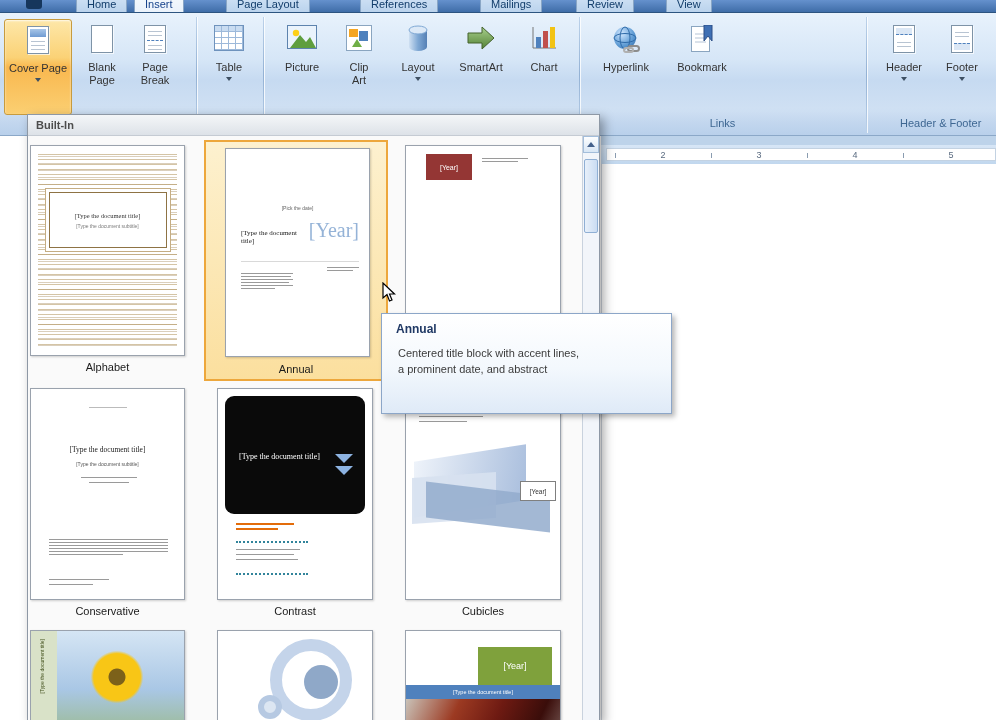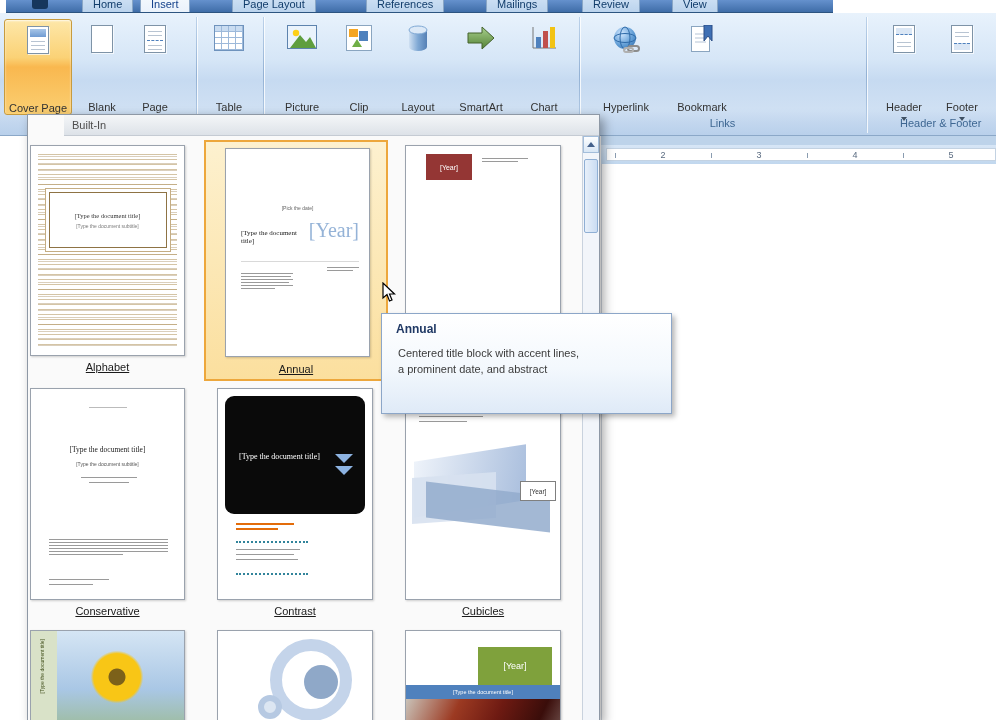--- a/index.html
+++ b/index.html
@@ -1,41 +1,41 @@
 <!DOCTYPE html>
 <html><head>
 <meta charset="utf-8">
 <style>
   * { margin:0; padding:0; box-sizing:border-box; }
   html,body { background:#9aa7b8; }
   #app { position:relative; width:996px; height:720px; overflow:hidden; background:#fff;
          font-family:"Liberation Sans",sans-serif; cursor:default; }
 
   
-  #tabstrip { position:absolute; left:6px; top:0; width:827px; height:13px;
+  #tabstrip { position:absolute; left:0; top:0; width:996px; height:13px;
     background:linear-gradient(180deg,#6591cd,#3f6da8); border-bottom:1px solid #2c5480; overflow:hidden; }
   #officechip { position:absolute; left:26px; top:0; width:16px; height:9px; background:#16365c; border-radius:0 0 3px 3px; }
   .tab { position:absolute; top:-7px; height:20px; padding:0 10px; font-size:11px; line-height:20px;
     color:#123d6b; background:linear-gradient(180deg,#d3e4f6,#b9d2ec);
     border:1px solid #89a6c6; border-bottom:none; border-radius:3px 3px 0 0; }
   .tab.active { background:linear-gradient(180deg,#f5fafd,#eaf2fb); color:#15428b; }
 
   
   #ribbon { position:absolute; left:0; top:13px; width:996px; height:123px;
     background:linear-gradient(180deg,#e8f2fc 0%,#d6e6f7 38%,#c6daf1 55%,#cfe0f3 78%,#c2d6ee 100%);
     border-bottom:1px solid #8ba8c8; }
   #glabels { position:absolute; left:0; bottom:0; width:100%; height:23px;
     background:linear-gradient(180deg,rgba(205,222,242,.55),#b9d0eb); }
   .glabel { position:absolute; top:5px; font-size:11px; color:#3e6792; }
   .gsep { position:absolute; top:4px; bottom:2px; width:1px;
     background:linear-gradient(180deg,#bcd2ea,#93b1d4,#bcd2ea); box-shadow:1px 0 0 rgba(255,255,255,.8); }
 
   .bigbtn { position:absolute; top:6px; height:96px; text-align:center; font-size:11px; color:#333; border-radius:3px; }
   .bigbtn .ic { height:42px; padding-top:6px; display:flex; align-items:flex-start; justify-content:center; }
-  .l { line-height:13px; white-space:nowrap;margin-top:40px; }
+  .l { line-height:13px; white-space:nowrap; }
   .arow { height:9px; display:flex; align-items:center; justify-content:center; }
   .darr { width:0; height:0; border-left:3px solid transparent; border-right:3px solid transparent; border-top:4px solid #3e5063; }
   #coverpageBtn { background:linear-gradient(180deg,#fde7a9 0%,#fbd276 40%,#f9b84f 50%,#fbcf72 100%);
     border:1px solid #c79b3e; box-shadow:inset 0 1px 2px rgba(255,255,255,.8); }
 
   
   .pgic { width:22px; height:28px; background:#fff; border:1px solid #7e93a7; position:relative;
     box-shadow:1px 1px 0 rgba(255,255,255,.7); }
   .pgic .band { position:absolute; left:2px; right:2px; top:2px; height:8px; background:linear-gradient(#a8c6e8,#6f9bd2); }
   .pgic .ln { position:absolute; left:3px; right:3px; height:1px; background:#b8c4d2; }
@@ -53,23 +53,23 @@
   #ruler { position:absolute; left:0; top:9px; width:100%; height:19px; background:linear-gradient(#d7e6f6,#c1d7ee); }
   #rulerband { position:absolute; left:5px; right:0; top:3px; height:13px; background:#fff; border:1px solid #c3d2e2; }
   .rnum { position:absolute; top:1px; width:12px; text-align:center; font-size:9px; color:#5a6b80; }
   .rtick { position:absolute; top:4px; width:1px; height:5px; background:#8a9cb0; }
   #docpage { position:absolute; left:0; top:28px; width:100%; bottom:0; background:#fff; border-left:1px solid #cfd6df; }
 
   
   #gallery { position:absolute; left:27px; top:114px; width:573px; height:607px; background:#fafafa;
     border:1px solid #8e98a5; box-shadow:4px 4px 10px rgba(0,0,0,.35); z-index:20; overflow:hidden; }
   #ghead { height:21px; background:linear-gradient(180deg,#f4f6f8,#dde2e8); border-bottom:1px solid #c5cbd3;
-    font-weight:normal; font-size:11px; color:#4d4d4d; line-height:21px; padding-left:8px;margin-left:36px; }
+    font-weight:bold; font-size:11px; color:#4d4d4d; line-height:21px; padding-left:8px; }
   .page { position:absolute; background:#fff; border:1px solid #9aa2ad; box-shadow:1px 1px 2px rgba(0,0,0,.18); }
-  .pname { position:absolute; font-size:11px; color:#1a1a1a; text-align:center;text-decoration:underline; }
+  .pname { position:absolute; font-size:11px; color:#1a1a1a; text-align:center; }
   #annualSel { position:absolute; left:176px; top:25px; width:184px; height:241px;
     background:linear-gradient(180deg,#fdf1cf,#fbdf9e); border:2px solid #eda73c; }
 
   
   #gsb { position:absolute; left:554px; top:21px; width:17px; height:586px; background:#f2f5fa; border-left:1px solid #c9d2de; }
   #gsb .up { position:absolute; top:0; left:0; right:0; height:17px; background:linear-gradient(#fdfeff,#d8e6f5);
     border:1px solid #a3bdda; display:flex; align-items:center; justify-content:center; }
   #gsb .up::after { content:""; border-left:4px solid transparent; border-right:4px solid transparent; border-bottom:5px solid #44618c; }
   #gsb .thumb { position:absolute; left:1px; width:14px; top:23px; height:74px;
     background:linear-gradient(90deg,#e8f0fa,#cadcf2); border:1px solid #8fafd4; border-radius:2px; }

